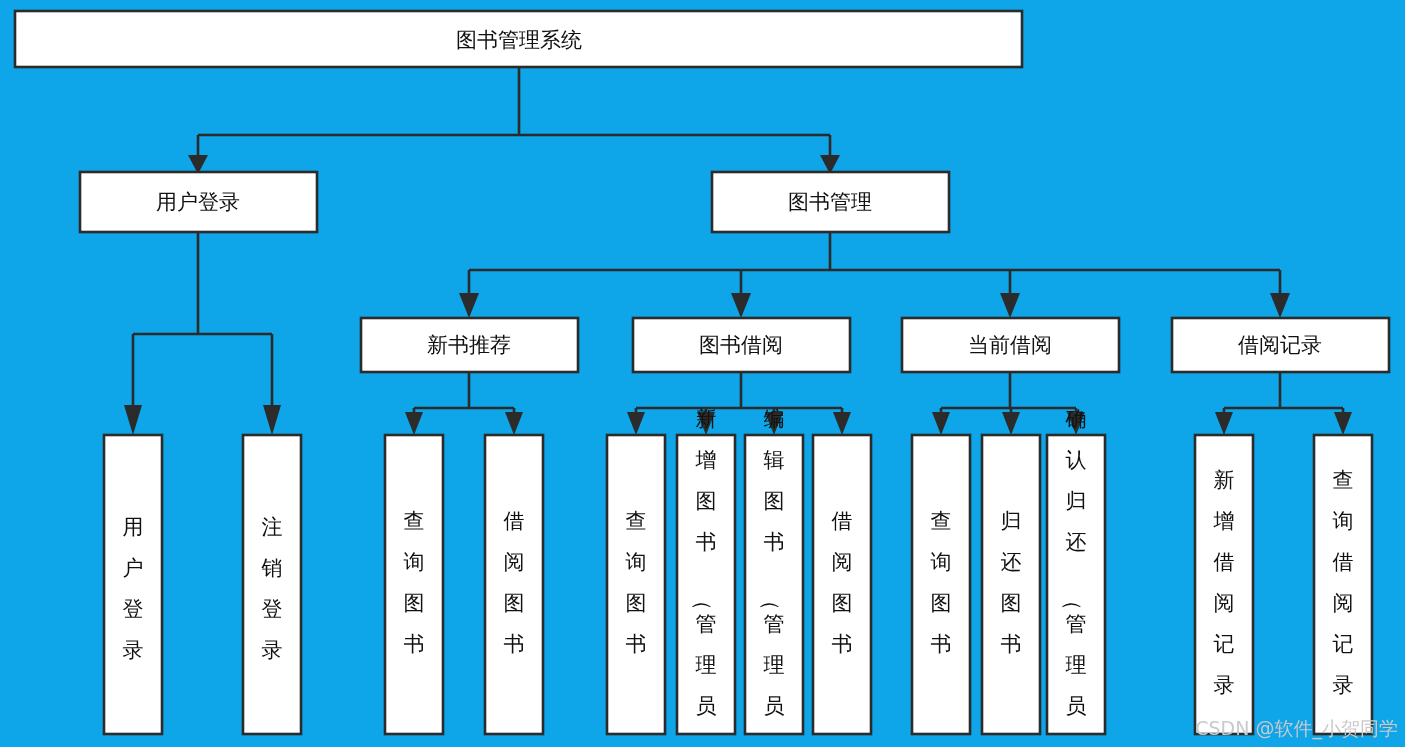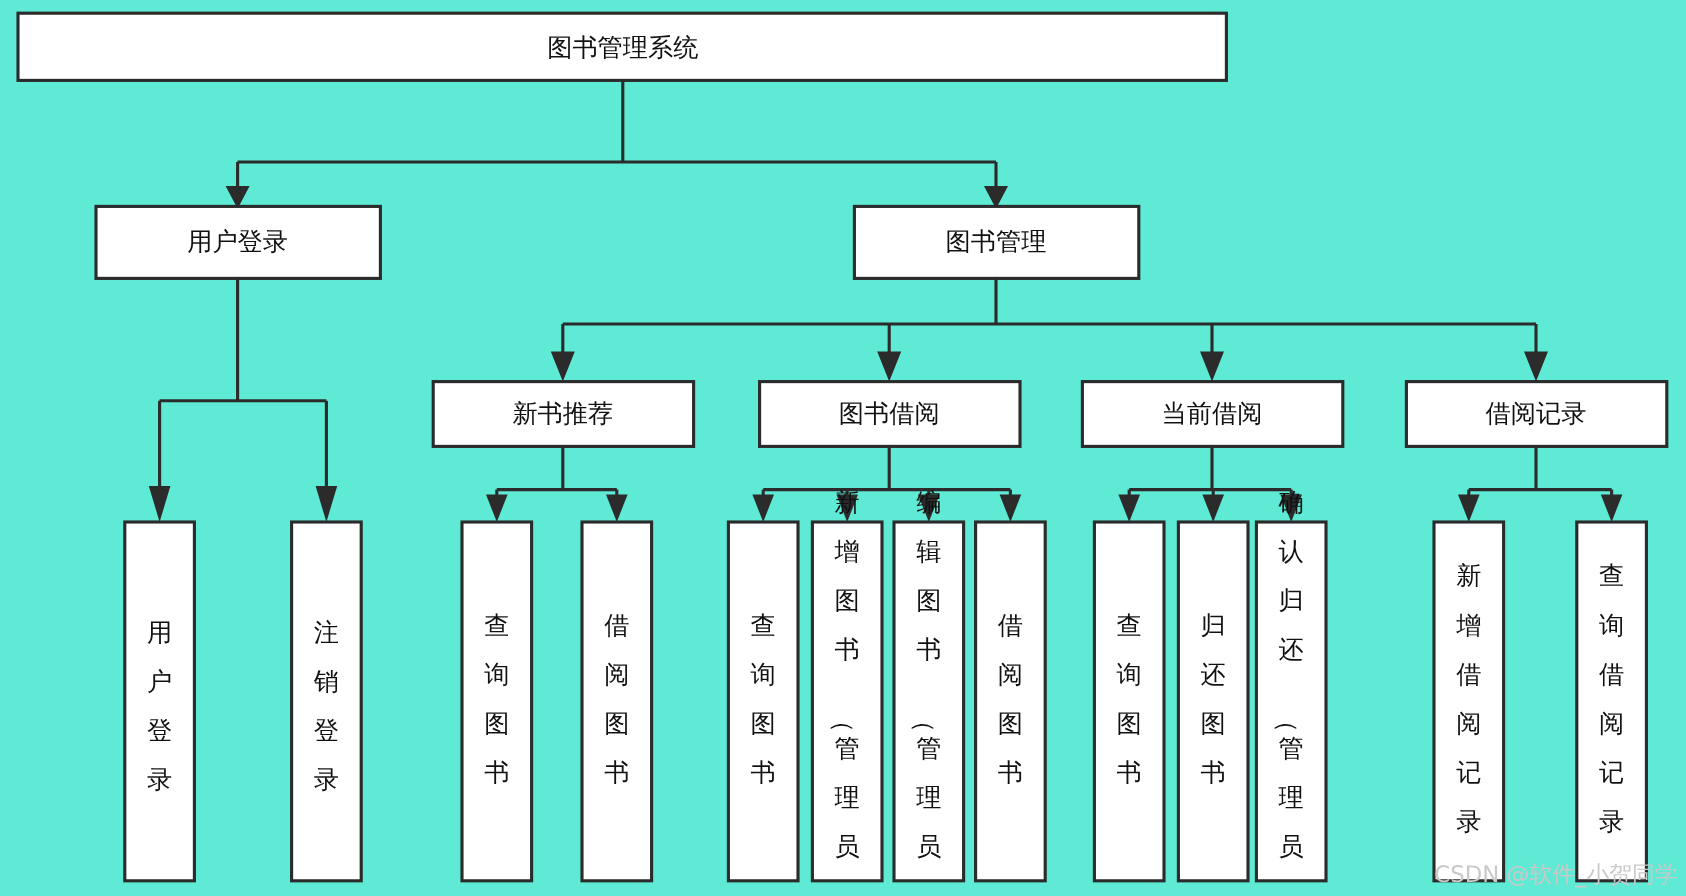--- a/index.html
+++ b/index.html
@@ -8,21 +8,21 @@
     padding: 0;
     background: #ffffff;
   }
   body {
     font-family: "DejaVu Sans", "Liberation Sans", sans-serif;
   }
   #diagram-root {
     position: relative;
     width: 1405px;
     height: 747px;
-    background: #5eead4;
+    background: #0ea5e9;
     overflow: hidden;
   }
   svg.flow {
     position: absolute;
     top: 0;
     left: 0;
     width: 1405px;
     height: 747px;
     display: block;
   }

